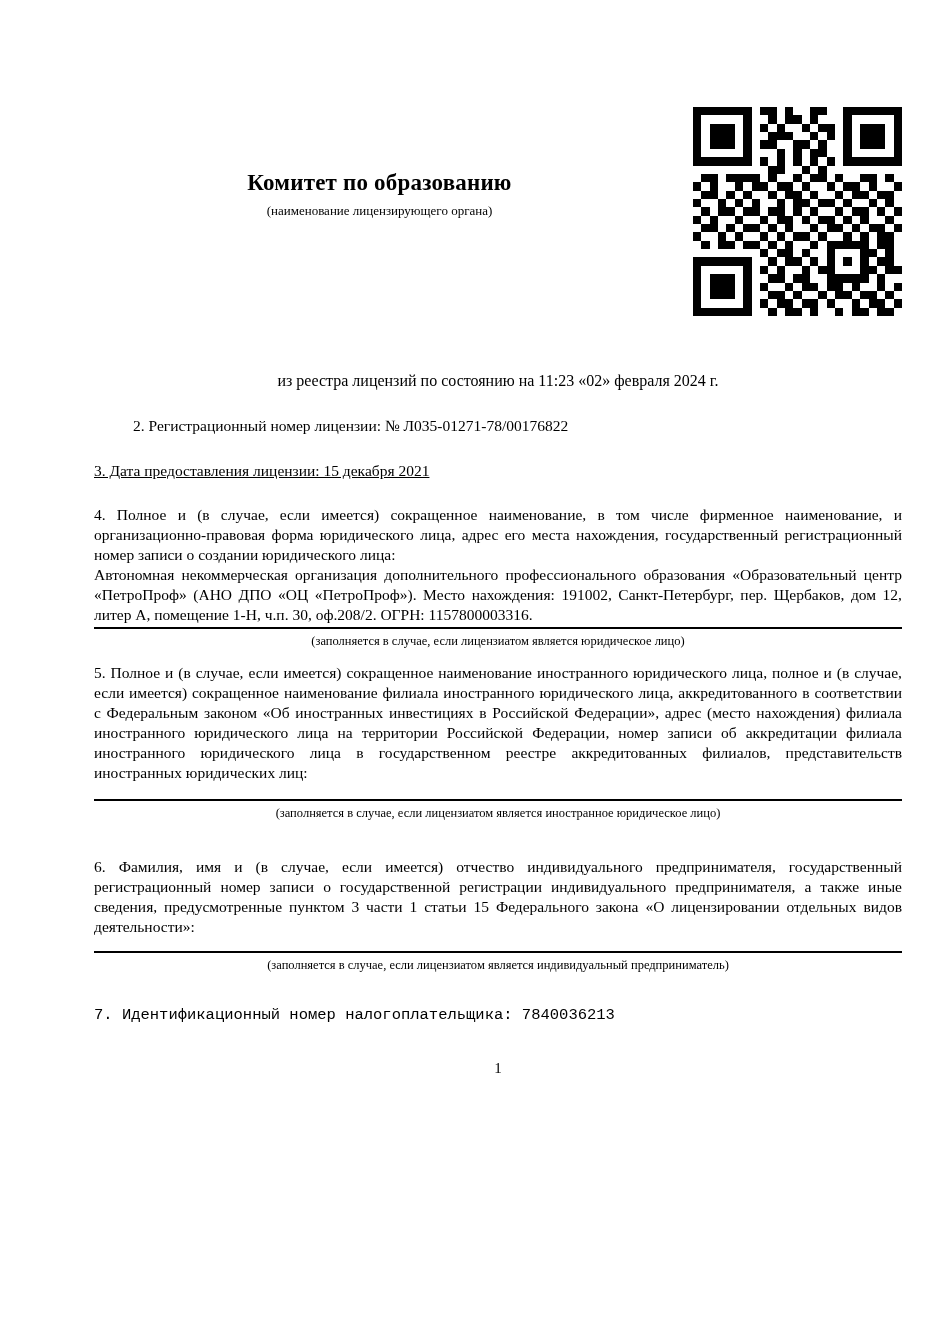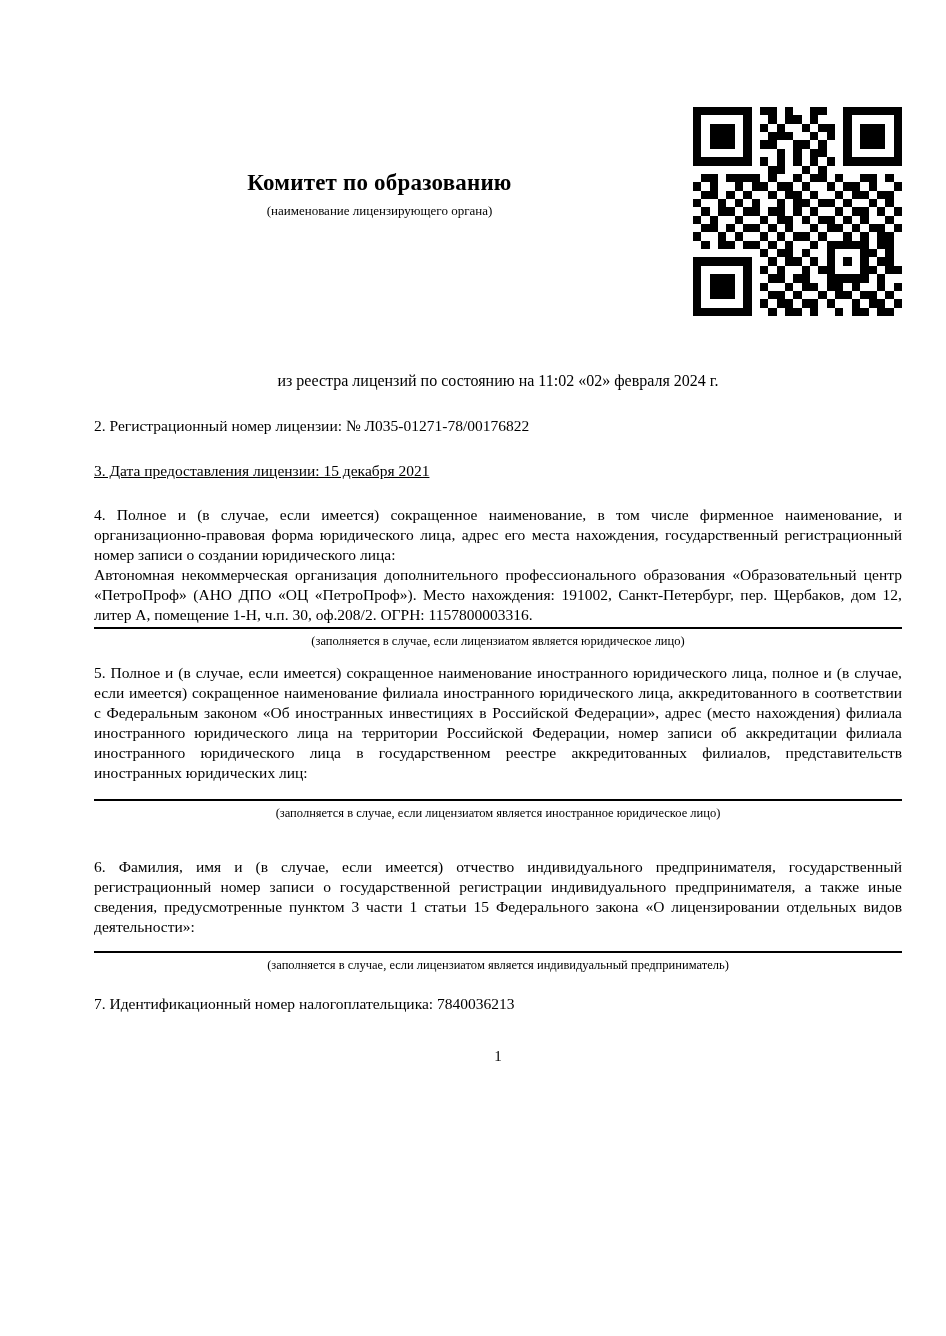--- a/index.html
+++ b/index.html
@@ -25,29 +25,29 @@
   .doc-title { text-align: center; margin-top: 52px; font-size: 16px; line-height: 25px; }
 
   
   .sec { font-size: 15.5px; line-height: 25px; }
   .par { line-height: 20px; }
   .just { text-align: justify; }
   .note { font-size: 12.5px; text-align: center; line-height: 16px; margin-top: 4px; }
   .rule { border-top: 2px solid #000; height: 0; }
 
   .sec-1 { margin-top: 48px; }
-  .sec-2 { margin-top: 20px; }
+  .sec-2 { margin-top: 20px; margin-left: 39px; }
   .sec-3 { margin-top: 20px; text-decoration: underline; }
   .sec-4 { margin-top: 22px; }
   .sec-4 .rule { margin-top: 2px; }
   .sec-5 { margin-top: 14px; }
   .sec-5 .rule { margin-top: 16px; }
   .sec-6 { margin-top: 36px; }
   .sec-6 .rule { margin-top: 14px; }
-  .sec-7 { margin-top: 18px; }
+  .sec-7 { margin-top: 30px; font-family: Liberation Mono, monospace; }
 
   .page-number { text-align: center; margin-top: 32px; font-size: 15px; }
 </style>
 </head>
 <body>
 
 <div class="page">
 
   <div class="header-row">
     <div class="header-center">
@@ -382,21 +382,21 @@
           <rect x="17" y="24" width="1" height="1"></rect>
           <rect x="19" y="24" width="1" height="1"></rect>
           <rect x="20" y="24" width="1" height="1"></rect>
           <rect x="22" y="24" width="1" height="1"></rect>
           <rect x="23" y="24" width="1" height="1"></rect>
         </svg>
       </div>
   </div>
 
   <div class="doc-title">
-    <div>из реестра лицензий по состоянию на 11:02 «02» февраля 2024 г.</div>
+    <div>из реестра лицензий по состоянию на 11:23 «02» февраля 2024 г.</div>
   </div>
 
 
   <div class="sec sec-2">
     <div>2. Регистрационный номер лицензии: № Л035-01271-78/00176822</div>
   </div>
 
   <div class="sec sec-3">
     <div>3. Дата предоставления лицензии: 15 декабря 2021</div>
   </div>

